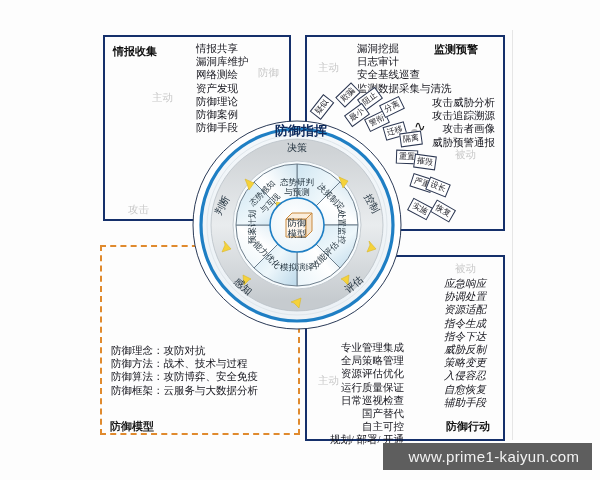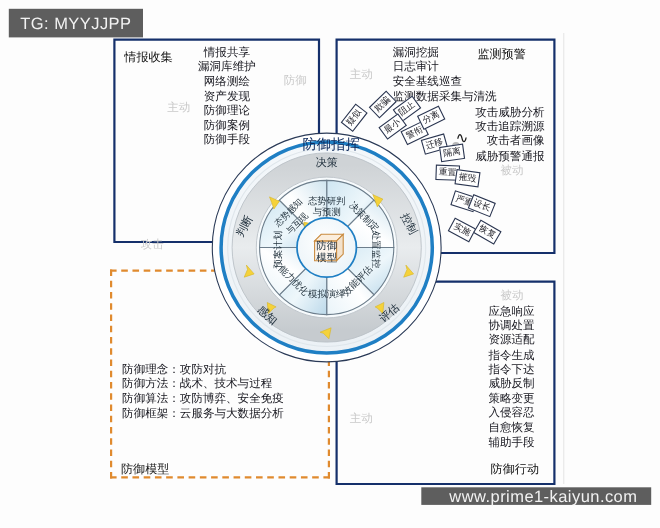--- a/index.html
+++ b/index.html
@@ -19,84 +19,84 @@
   .badge {
     position: absolute;
     background: #5e5e5e;
     color: #f2f2f2;
     font-family: "Liberation Sans", sans-serif;
     letter-spacing: .4px;
     display: flex; align-items: center; justify-content: center;
     white-space: nowrap;
   }
   #tg-badge { left: 8px; top: 8px; width: 122px; height: 26px; font-size: 15px; }
-  #url-badge { left: 383px; top: 443px; width: 209px; height: 16px; font-size: 15px; padding-left: 13px; }
+  #url-badge { left: 383px; top: 443px; width: 209px; height: 27px; font-size: 15px; padding-left: 13px; }
 
   
   .panel {
     position: absolute;
     border: 2px solid #15306b;
     background: rgba(255,255,255,0.0);
   }
   #panel-tl { left: 103px; top: 35px;  width: 188px; height: 186px; border-bottom-right-radius: 60px; }
   #panel-tr { left: 305px; top: 35px;  width: 200px; height: 196px; border-bottom-left-radius: 66px; }
   #panel-br { left: 305px; top: 255px; width: 200px; height: 186px; border-top-left-radius: 66px; }
   #panel-bl {
     left: 100px; top: 245px; width: 200px; height: 190px;
     border: 2px dashed #e08a2e;
     border-top-right-radius: 0;
   }
 
   
   .panel-title {
     position: absolute;
-    font-weight: normal;
+    font-weight: bold;
     font-size: 11px;
     color: #111;
     white-space: nowrap;
   }
   #title-tl { left: 113px; top: 44px; }
   #title-tr { left: 434px; top: 42px; }
   #title-br { left: 446px; top: 419px; }
   #title-bl { left: 110px; top: 419px; color: #1a1a1a; }
 
   
   .mode-word {
     position: absolute;
     color: #c9c9c9;
     font-size: 10.5px;
     white-space: nowrap;
   }
   #mode-tl-active  { left: 152px; top: 91px; }
-  #mode-tl-attack  { left: 128px; top: 203px; margin-top: 12px; }
+  #mode-tl-attack  { left: 128px; top: 203px; }
   #mode-tl-defend  { left: 258px; top: 66px; }
   #mode-tr-active  { left: 318px; top: 61px; }
   #mode-tr-passive { left: 455px; top: 148px; }
   #mode-br-passive { left: 455px; top: 262px; }
   #mode-br-active  { left: 318px; top: 374px; }
 
   
   .tblock {
     position: absolute;
     font-size: 10.5px;
     line-height: 13.2px;
     color: #15151d;
     white-space: pre;
   }
   .tblock.r { text-align: right; }
   .tblock.l { text-align: left; }
   .tblock.c { text-align: center; }
 
-  #tl-list-a { left: 180px; top: 42px; text-align: center; }
+  #tl-list-a { left: 196px; top: 42px; }
   #tl-list-b { left: 110px; top: 113px; }
   #tr-list-a { left: 357px; top: 42px; }
   #tr-list-b { left: 432px; top: 96px; text-align: right; }
-  #br-list-a { left: 444px; top: 277px; text-align: left; }
+  #br-list-a { left: 444px; top: 277px; text-align: left; font-style: italic; }
   #br-list-b { left: 330px; top: 341px; text-align: right; }
-  #bl-list   { left: 111px; top: 330px; }
+  #bl-list   { left: 111px; top: 344px; }
 
   
   #wheel {
     position: absolute;
     left: 191px; top: 119px;
     width: 212px; height: 212px;
   }
   #wheel svg { display: block; }
 
   .seg-label, .ring-label, .hub-label, .wheel-title {
@@ -171,20 +171,28 @@
   <div class="tblock c" id="br-list-a">应急响应
 协调处置
 资源适配
 指令生成
 指令下达
 威胁反制
 策略变更
 入侵容忍
 自愈恢复
 辅助手段</div>
+  <div class="tblock r" id="br-list-b">专业管理集成
+全局策略管理
+资源评估优化
+运行质量保证
+日常巡视检查
+国产替代
+自主可控
+规划/ 部署/ 开通</div>
   <div class="mode-word" id="mode-br-passive">被动</div>
   <div class="mode-word" id="mode-br-active">主动</div>
 
   <div class="panel" id="panel-bl"></div>
   <div class="panel-title" id="title-bl">防御模型</div>
   <div class="tblock l" id="bl-list">防御理念：攻防对抗
 防御方法：战术、技术与过程
 防御算法：攻防博弈、安全免疫
 防御框架：云服务与大数据分析</div>
   <div id="conn-line"></div>
@@ -303,15 +311,14 @@
       <div class="arcbox" style="left: 384px; top: 124px; transform: rotate(-16deg);">迁移</div>
       <div class="arcbox" style="left: 400px; top: 132px; transform: rotate(-8deg);">隔离</div>
       <div class="arcbox" style="left: 396px; top: 150px; transform: rotate(2deg);">重置</div>
       <div class="arcbox" style="left: 414px; top: 155px; transform: rotate(8deg);">摧毁</div>
       <div class="arcbox" style="left: 411px; top: 176px; transform: rotate(18deg);">严重</div>
       <div class="arcbox" style="left: 427px; top: 180px; transform: rotate(22deg);">设长</div>
       <div class="arcbox" style="left: 409px; top: 202px; transform: rotate(28deg);">实施</div>
       <div class="arcbox" style="left: 432px; top: 204px; transform: rotate(30deg);">恢复</div>
     </div>
 
-  <div class="badge" id="tg-badge">TG: MYYJJPP</div>
   <div class="badge" id="url-badge">www.prime1-kaiyun.com</div>
 </div>
 
 </body></html>

